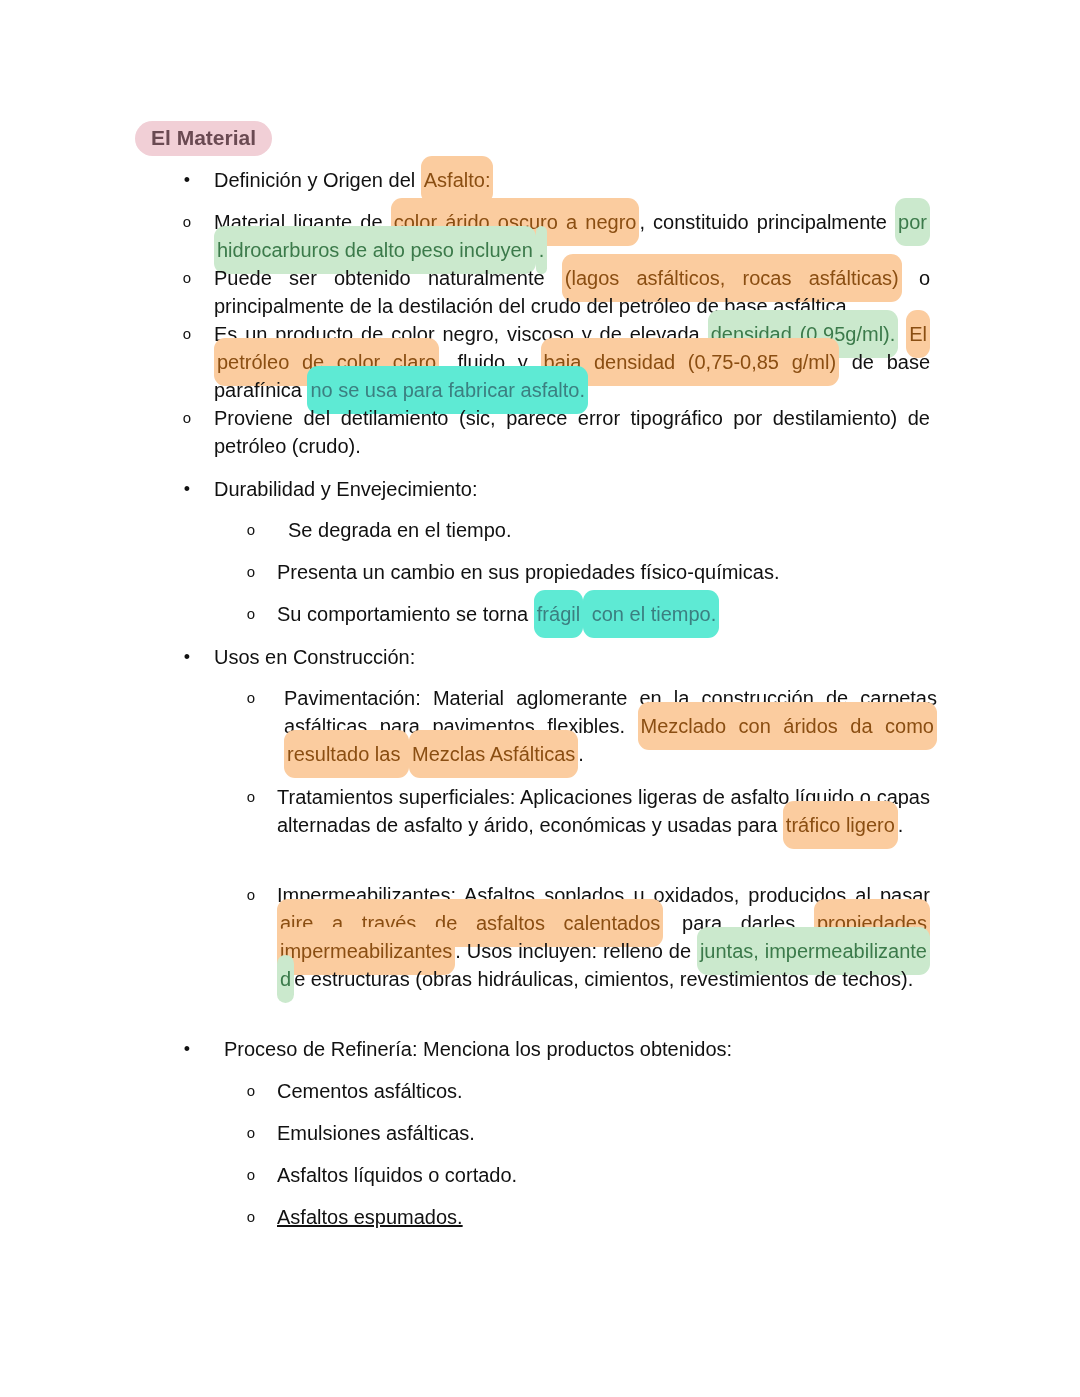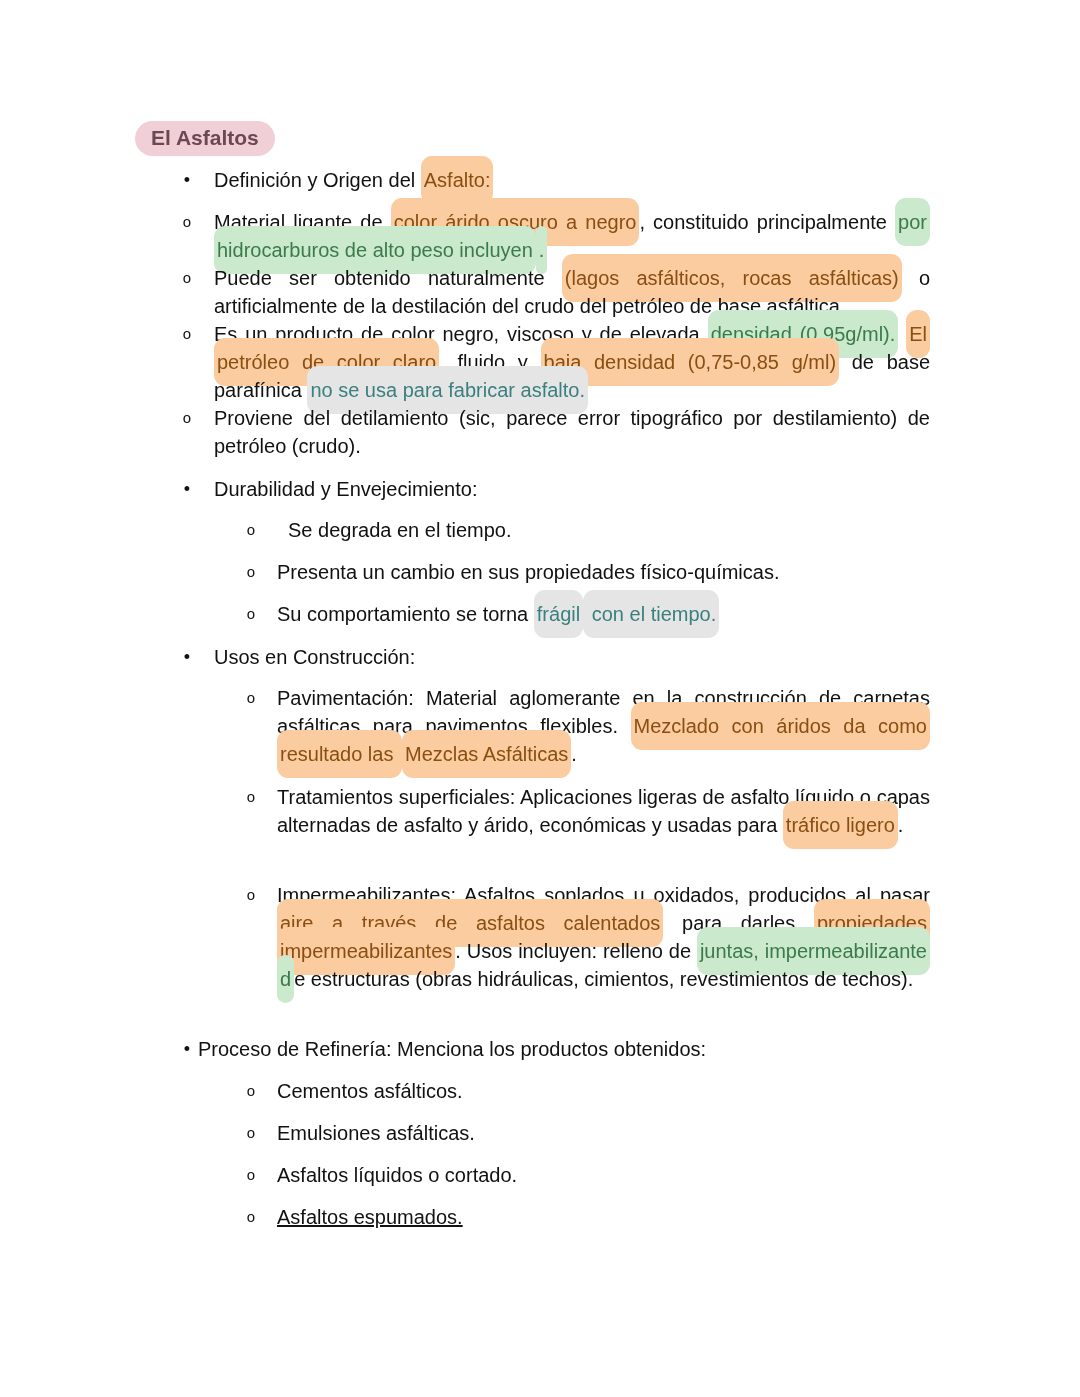--- a/index.html
+++ b/index.html
@@ -9,43 +9,43 @@
   .title-wrap { position: absolute; left: 135px; top: 121px; }
   .title { display: inline-block; background: #f1cfd6; color: #6a4a52; font-weight: bold;
            font-size: 21px; padding: 5px 16px 6px 16px; border-radius: 18px; }
   .row { position: absolute; font-size: 20px; line-height: 28px; }
   .bullet { position: absolute; width: 14px; text-align: center; }
   .text { position: absolute; text-align: justify; }
   .b { font-weight: normal; }
   .hl { border-radius: 11px; padding: 13px 3px; box-decoration-break: clone; -webkit-box-decoration-break: clone; }
   .hl-orange { background: #fbcc9f; color: #8a4e12; }
   .hl-green  { background: #cbe9cd; color: #3b7a4a; }
-  .hl-cyan   { background: #e5e5e5; color: #3b7f80; }
+  .hl-cyan   { background: #5eead4; color: #3b7f80; }
   .dot { font-size: 18px; }
   .circ { font-size: 15px; }
 </style>
 </head>
 <body>
 
 <div class="page">
   <div class="title-wrap">
-    <span class="title">El Asfaltos</span>
+    <span class="title">El Material</span>
   </div>
 
   <div class="row" style="left:180px; top:166px; width:760px;">
     <span class="bullet dot" style="left:0;">•</span>
     <span class="text" style="left:34px; width:716px;"><span class="b">Definición y Origen del </span><span class="b hl hl-orange">Asfalto:</span></span>
   </div>
   <div class="row" style="left:180px; top:208px; width:760px;">
     <span class="bullet circ" style="left:0;">o</span>
     <span class="text" style="left:34px; width:716px;"><span>Material ligante de </span><span class="hl hl-orange">color árido oscuro a negro</span><span>, constituido principalmente </span><span class="hl hl-green">por </span><span class="b hl hl-green">hidrocarburos de alto peso incluyen</span><span class="hl hl-green">.</span></span>
   </div>
   <div class="row" style="left:180px; top:264px; width:760px;">
     <span class="bullet circ" style="left:0;">o</span>
-    <span class="text" style="left:34px; width:716px;"><span>Puede ser obtenido </span><span class="b">naturalmente</span><span> </span><span class="hl hl-orange">(lagos asfálticos, rocas asfálticas)</span><span> o </span><span class="b">artificialmente</span><span> de la destilación del crudo del petróleo de base asfáltica.</span></span>
+    <span class="text" style="left:34px; width:716px;"><span>Puede ser obtenido </span><span class="b">naturalmente</span><span> </span><span class="hl hl-orange">(lagos asfálticos, rocas asfálticas)</span><span> o </span><span class="b">principalmente</span><span> de la destilación del crudo del petróleo de base asfáltica.</span></span>
   </div>
   <div class="row" style="left:180px; top:320px; width:760px;">
     <span class="bullet circ" style="left:0;">o</span>
     <span class="text" style="left:34px; width:716px;"><span>Es un producto de color negro, viscoso y de elevada </span><span class="hl hl-green">densidad (0.95g/ml).</span><span> </span><span class="hl hl-orange">El petróleo de color claro</span><span>, fluido y </span><span class="hl hl-orange">baja densidad (0,75-0,85 g/ml)</span><span> de base parafínica </span><span class="hl hl-cyan">no se usa para fabricar asfalto.</span></span>
   </div>
   <div class="row" style="left:180px; top:404px; width:760px;">
     <span class="bullet circ" style="left:0;">o</span>
     <span class="text" style="left:34px; width:716px;"><span>Proviene del detilamiento (sic, parece error tipográfico por destilamiento) de petróleo (crudo).</span></span>
   </div>
 
@@ -65,34 +65,34 @@
     <span class="bullet circ" style="left:0;">o</span>
     <span class="text" style="left:33px; width:653px;"><span>Su comportamiento se torna </span><span class="b hl hl-cyan">frágil</span><span class="hl hl-cyan"> con el tiempo.</span></span>
   </div>
 
   <div class="row" style="left:180px; top:643px; width:760px;">
     <span class="bullet dot" style="left:0;">•</span>
     <span class="text" style="left:34px; width:716px;"><span class="b">Usos en Construcción:</span></span>
   </div>
   <div class="row" style="left:244px; top:684px; width:696px;">
     <span class="bullet circ" style="left:0;">o</span>
-    <span class="text" style="left:33px; width:653px;"><span class="b">Pavimentación:</span><span> Material aglomerante en la construcción de carpetas asfálticas para </span><span class="b">pavimentos flexibles</span><span>. </span><span class="hl hl-orange">Mezclado con áridos da como resultado las </span><span class="b hl hl-orange">Mezclas Asfálticas</span><span>.</span></span>
+    <span class="text" style="left:40px; width:653px;"><span class="b">Pavimentación:</span><span> Material aglomerante en la construcción de carpetas asfálticas para </span><span class="b">pavimentos flexibles</span><span>. </span><span class="hl hl-orange">Mezclado con áridos da como resultado las </span><span class="b hl hl-orange">Mezclas Asfálticas</span><span>.</span></span>
   </div>
   <div class="row" style="left:244px; top:783px; width:696px;">
     <span class="bullet circ" style="left:0;">o</span>
     <span class="text" style="left:33px; width:653px;"><span class="b">Tratamientos superficiales:</span><span> Aplicaciones ligeras de asfalto líquido o capas alternadas de asfalto y árido, económicas y usadas para </span><span class="hl hl-orange">tráfico ligero</span><span>.</span></span>
   </div>
   <div class="row" style="left:244px; top:881px; width:696px;">
     <span class="bullet circ" style="left:0;">o</span>
     <span class="text" style="left:33px; width:653px;"><span class="b">Impermeabilizantes:</span><span> Asfaltos soplados u oxidados, producidos al pasar </span><span class="hl hl-orange">aire a través de asfaltos calentados</span><span> para darles </span><span class="hl hl-orange">propiedades impermeabilizantes</span><span>. Usos incluyen: relleno de </span><span class="hl hl-green">juntas, impermeabilizante d</span><span>e estructuras (obras hidráulicas, cimientos, revestimientos de techos).</span></span>
   </div>
 
   <div class="row" style="left:180px; top:1035px; width:760px;">
     <span class="bullet dot" style="left:0;">•</span>
-    <span class="text" style="left:18px; width:716px;"><span class="b">Proceso de Refinería:</span><span> Menciona los productos obtenidos:</span></span>
+    <span class="text" style="left:44px; width:716px;"><span class="b">Proceso de Refinería:</span><span> Menciona los productos obtenidos:</span></span>
   </div>
   <div class="row" style="left:244px; top:1077px; width:696px;">
     <span class="bullet circ" style="left:0;">o</span>
     <span class="text" style="left:33px; width:653px;"><span>Cementos asfálticos.</span></span>
   </div>
   <div class="row" style="left:244px; top:1119px; width:696px;">
     <span class="bullet circ" style="left:0;">o</span>
     <span class="text" style="left:33px; width:653px;"><span>Emulsiones asfálticas.</span></span>
   </div>
   <div class="row" style="left:244px; top:1161px; width:696px;">

